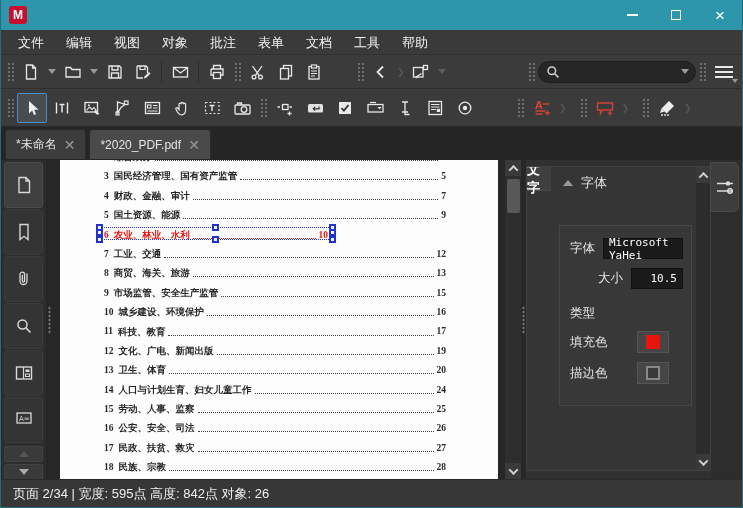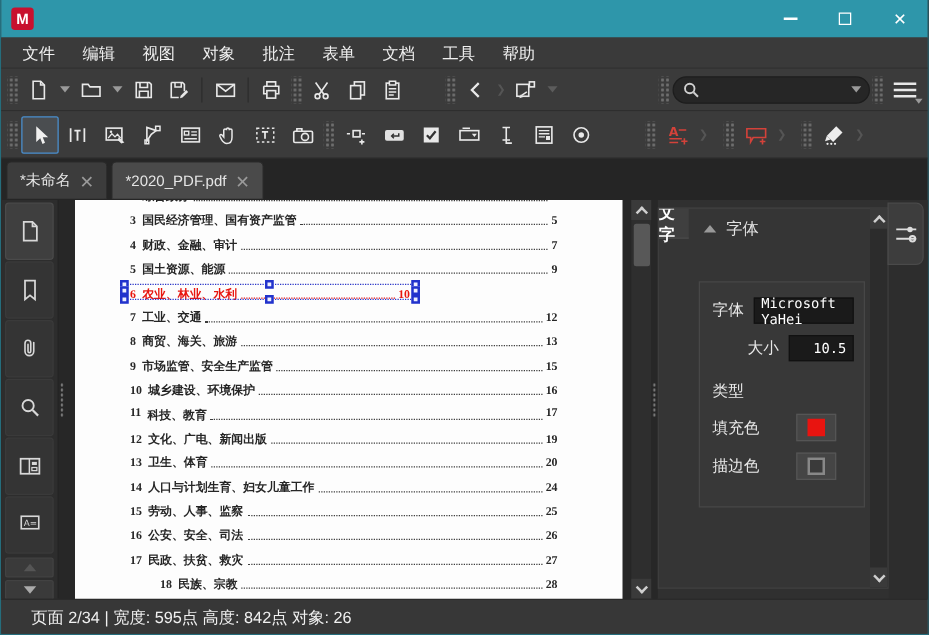--- a/index.html
+++ b/index.html
@@ -111,21 +111,21 @@
   .swatch-stroke { width:14px; height:14px; background:#3a3a3a; border:2px solid #888; }
   .lw-input { width:40px; margin-right:20px; justify-content:center; }
   .panel-vscroll { position:absolute; right:0; top:0; bottom:0; width:14px; background:#2c2c2c; display:flex; flex-direction:column; }
   .panel-vscroll .sc-btn { width:14px; }
   .panel-vscroll .flex-track { flex:1; }
 
   .side-strip { flex:1; background:#2d2d2d; position:relative; }
   .strip-tab { position:absolute; left:-1px; top:2px; width:29px; height:50px; background:#3d3d3d; border:1px solid #4a4a4a; border-radius:0 6px 6px 0; display:flex; align-items:center; justify-content:center; }
 
   
-  .statusbar { height:28px; flex:0 0 28px; background:#373737; border-top:1px solid #2a2a2a; display:flex; align-items:center; padding-left:24px; font-size:13px; color:#f0f0f0; }
+  .statusbar { height:28px; flex:0 0 28px; background:#373737; border-top:1px solid #2a2a2a; display:flex; align-items:center; padding-left:12px; font-size:13px; color:#f0f0f0; }
 </style>
 </head>
 <body>
 
 <div class="window">
 
   <div class="titlebar">
     <div class="applogo">M</div>
     <div class="win-controls">
       <div class="win-btn">
@@ -578,21 +578,21 @@
             </div>
             <div class="toc-row">
               <span style="display: flex; align-items: baseline; flex: 1 1 0%;">
                 <span class="toc-num">17</span>
                 <span class="">民政、扶贫、救灾</span>
                 <span class="leader"></span>
                 <span class="toc-page">27</span>
               </span>
             </div>
             <div class="toc-row">
-              <span style="display: flex; align-items: baseline; flex: 1 1 0%; margin-left: 24px;">
+              <span style="display: flex; align-items: baseline; flex: 1 1 0%;">
                 <span class="toc-num">18</span>
                 <span class="">民族、宗教</span>
                 <span class="leader"></span>
                 <span class="toc-page">28</span>
               </span>
             </div>
           </div>
       </div>
     </div>
 

